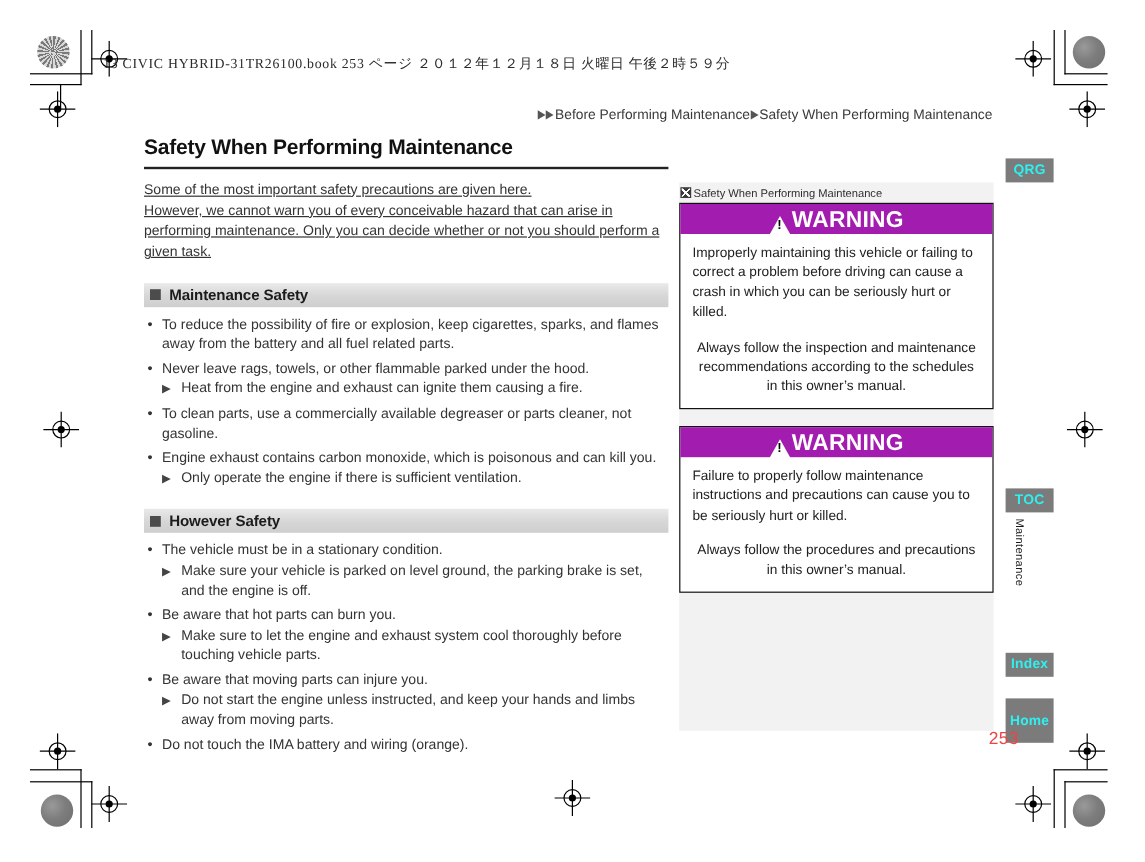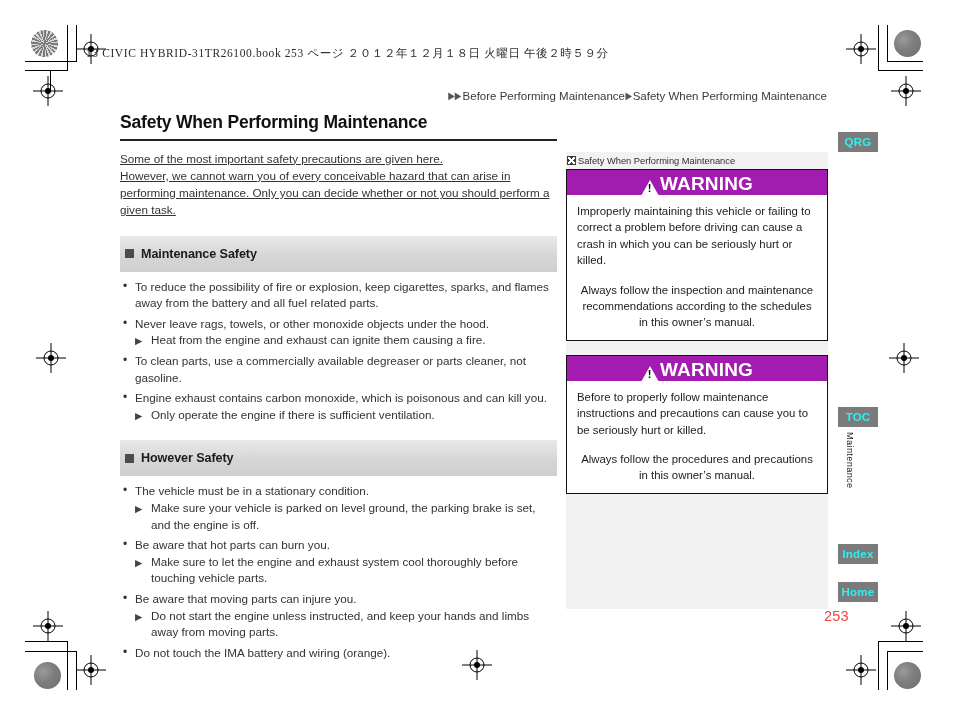--- a/index.html
+++ b/index.html
@@ -102,21 +102,21 @@
     font-size: 11.7px;
     line-height: 17.3px;
     color: #333;
     text-decoration: underline;
   }
   .intro div { white-space: normal; }
 
   .sec-head {
     margin-top: 17px;
     background: linear-gradient(to bottom, #e9e9e9 0%, #d6d6d6 55%, #cfcfcf 100%);
-    height: 36px;
+    height: 20px;
     display: flex;
     align-items: center;
     padding-left: 5px;
     font-size: 12.6px;
     font-weight: bold;
     color: #1b1b1b;
     letter-spacing: -0.1px;
   }
   .sec-head .sq {
     display: inline-block;
@@ -253,21 +253,21 @@
     font-size: 11.5px;
     font-weight: bold;
     display: flex;
     align-items: center;
     justify-content: center;
     letter-spacing: 0.2px;
   }
   #btn-qrg  { left: 838px; top: 132px; width: 40px; height: 20px; }
   #btn-toc  { left: 838px; top: 407px; width: 40px; height: 20px; }
   #btn-index{ left: 838px; top: 544px; width: 40px; height: 20px; }
-  #btn-home { left: 838px; top: 582px; width: 40px; height: 20px; }
+  #btn-home { left: 838px; top: 582px; width: 40px; height: 37px; }
 
   .vert-label {
     position: absolute;
     left: 845px;
     top: 432px;
     font-size: 9.3px;
     color: #1a1a1a;
     writing-mode: vertical-rl;
     text-orientation: mixed;
     letter-spacing: 0.3px;
@@ -422,21 +422,21 @@
 
     <div class="sec-head">
       <span class="sq"></span>
       <span>Maintenance Safety</span>
     </div>
     <ul class="bullets">
       <li>
         <span>To reduce the possibility of fire or explosion, keep cigarettes, sparks, and flames away from the battery and all fuel related parts.</span>
       </li>
       <li>
-        <span>Never leave rags, towels, or other monoxide objects under the hood.</span>
+        <span>Never leave rags, towels, or other flammable parked under the hood.</span>
         <div class="sub">Heat from the engine and exhaust can ignite them causing a fire.</div>
       </li>
       <li>
         <span>To clean parts, use a commercially available degreaser or parts cleaner, not gasoline.</span>
       </li>
       <li>
         <span>Engine exhaust contains carbon monoxide, which is poisonous and can kill you.</span>
         <div class="sub">Only operate the engine if there is sufficient ventilation.</div>
       </li>
     </ul>
@@ -482,21 +482,21 @@
     </div>
 
     <div class="warn-gap"></div>
 
     <div class="warn-box">
       <div class="warn-bar">
         <span class="warn-tri"></span>
         <span>WARNING</span>
       </div>
       <div class="warn-body">
-        <p>Before to properly follow maintenance instructions and precautions can cause you to be seriously hurt or killed.</p>
+        <p>Failure to properly follow maintenance instructions and precautions can cause you to be seriously hurt or killed.</p>
         <p>Always follow the procedures and precautions in this owner’s manual.</p>
       </div>
     </div>
   </div>
 
   <div class="tab-btn" id="btn-qrg">QRG</div>
   <div class="tab-btn" id="btn-toc">TOC</div>
   <div class="tab-btn" id="btn-index">Index</div>
   <div class="tab-btn" id="btn-home">Home</div>
 

